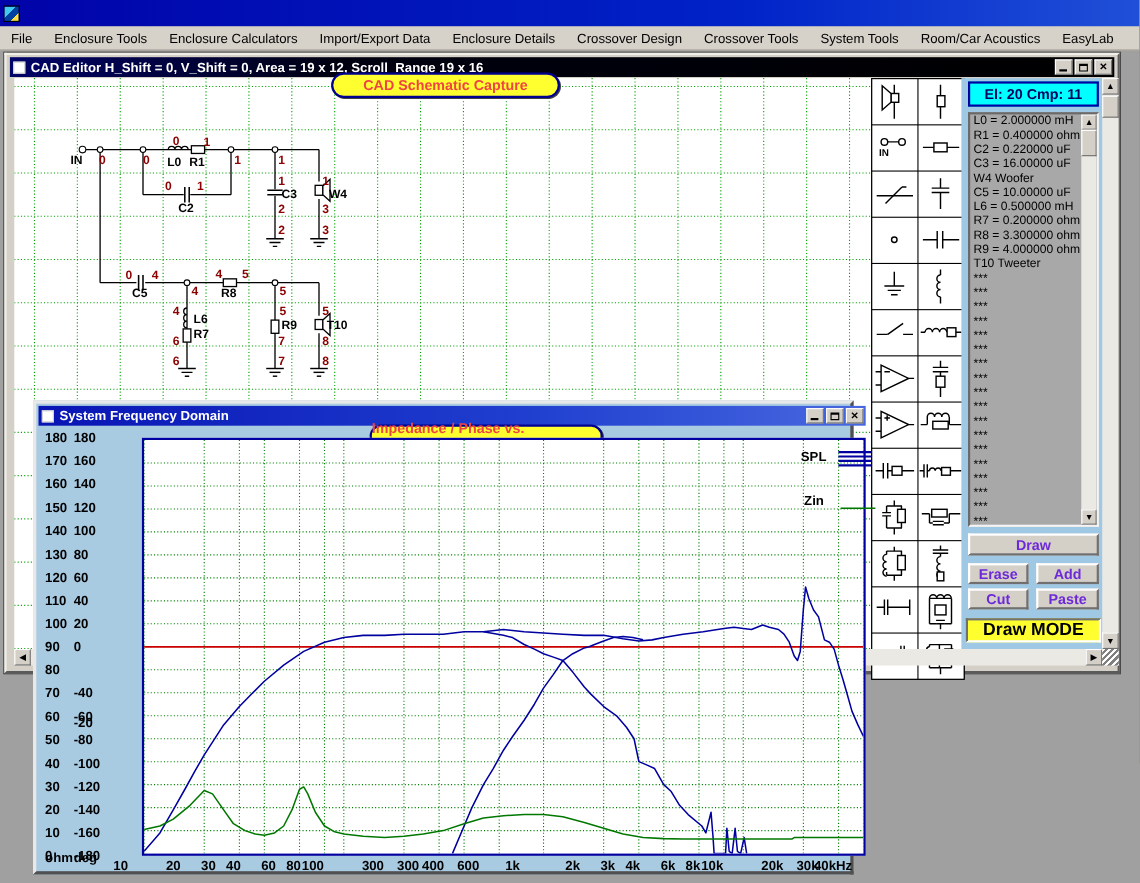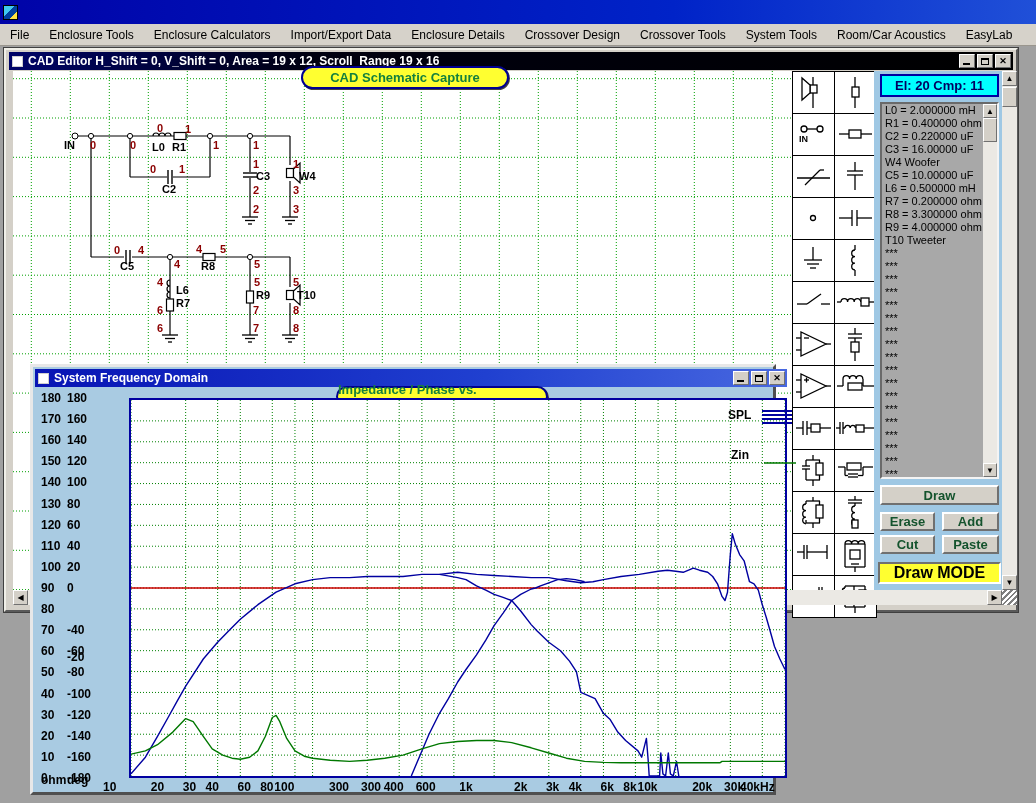--- a/index.html
+++ b/index.html
@@ -23,33 +23,33 @@
     box-shadow:0 0 0 1px #404040;}
   .titlebar{display:flex;align-items:center;color:#fff;font-weight:bold;font-size:12px;height:18px;justify-content:flex-end;}
   .win-ico{width:11px;height:11px;background:#fff;border:1px solid #cfcfcf;margin:0 5px 0 3px;flex:0 0 auto;}
   .tb-btns{margin-left:auto;display:flex;gap:2px;padding-right:2px;}
   .tb-btn{width:16px;height:14px;background:#d4d0c8;border:1px solid;
     border-color:#fff #707070 #707070 #fff;position:relative;font-size:9px;
     display:flex;align-items:center;justify-content:center;color:#000;font-weight:bold;}
   .tb-btn .min{position:absolute;left:3px;bottom:2px;width:7px;height:2px;background:#000;}
   .tb-btn .max{width:8px;height:7px;border:1px solid #000;border-top-width:2px;}
   .btn3d{background:#d4d0c8;border:2px solid;border-color:#ffffff #707070 #707070 #ffffff;
-    font-weight:bold;font-size:13px;color:#14532d;display:flex;align-items:center;justify-content:center;
+    font-weight:bold;font-size:13px;color:#6d28d9;display:flex;align-items:center;justify-content:center;
     font-family:"Liberation Sans",sans-serif;}
   
   .sb-btn{background:#d4d0c8;border:1px solid;border-color:#fff #707070 #707070 #fff;
     display:flex;align-items:center;justify-content:center;font-size:8px;color:#000;}
   .sb-track{background:#ebe9e4;}
   .sb-thumb{background:#d4d0c8;border:1px solid;border-color:#fff #707070 #707070 #fff;}
   .grip{background:#d4d0c8;
     background-image:repeating-linear-gradient(135deg,#fff 0 2px,#808080 2px 4px);}
   
   #cad-titlebar{background:linear-gradient(90deg,#000468,#000010 30%,#000000);}
   #cad-banner,#freq-banner{background:#ffff30;border:2px solid #000090;border-radius:12px;
-    display:flex;align-items:center;justify-content:center;font-weight:bold;font-size:13px;color:#15803d;
+    display:flex;align-items:center;justify-content:center;font-weight:bold;font-size:13px;color:#ef4444;
     box-shadow:1px 1px 0 #404040;}
   #palette{display:grid;grid-template-columns:41px 41px;grid-auto-rows:41px;background:#000;gap:1px;
     border:1px solid #000;}
   .pal-cell{background:#fff;display:flex;align-items:center;justify-content:center;}
   .pal-cell svg{stroke:#000;stroke-width:1.3;fill:none;}
   #cmp-panel{background:#9fc8e4;}
   #counter-box{background:#00ffff;border:2px solid #0000a0;display:flex;align-items:center;
     justify-content:center;font-weight:bold;font-size:13px;color:#000060;}
   #cmp-list{background:#a8a8a8;border:2px solid;border-color:#6a6a6a #f4f4f4 #f4f4f4 #6a6a6a;
     font-size:11px;color:#000;overflow:hidden;}

